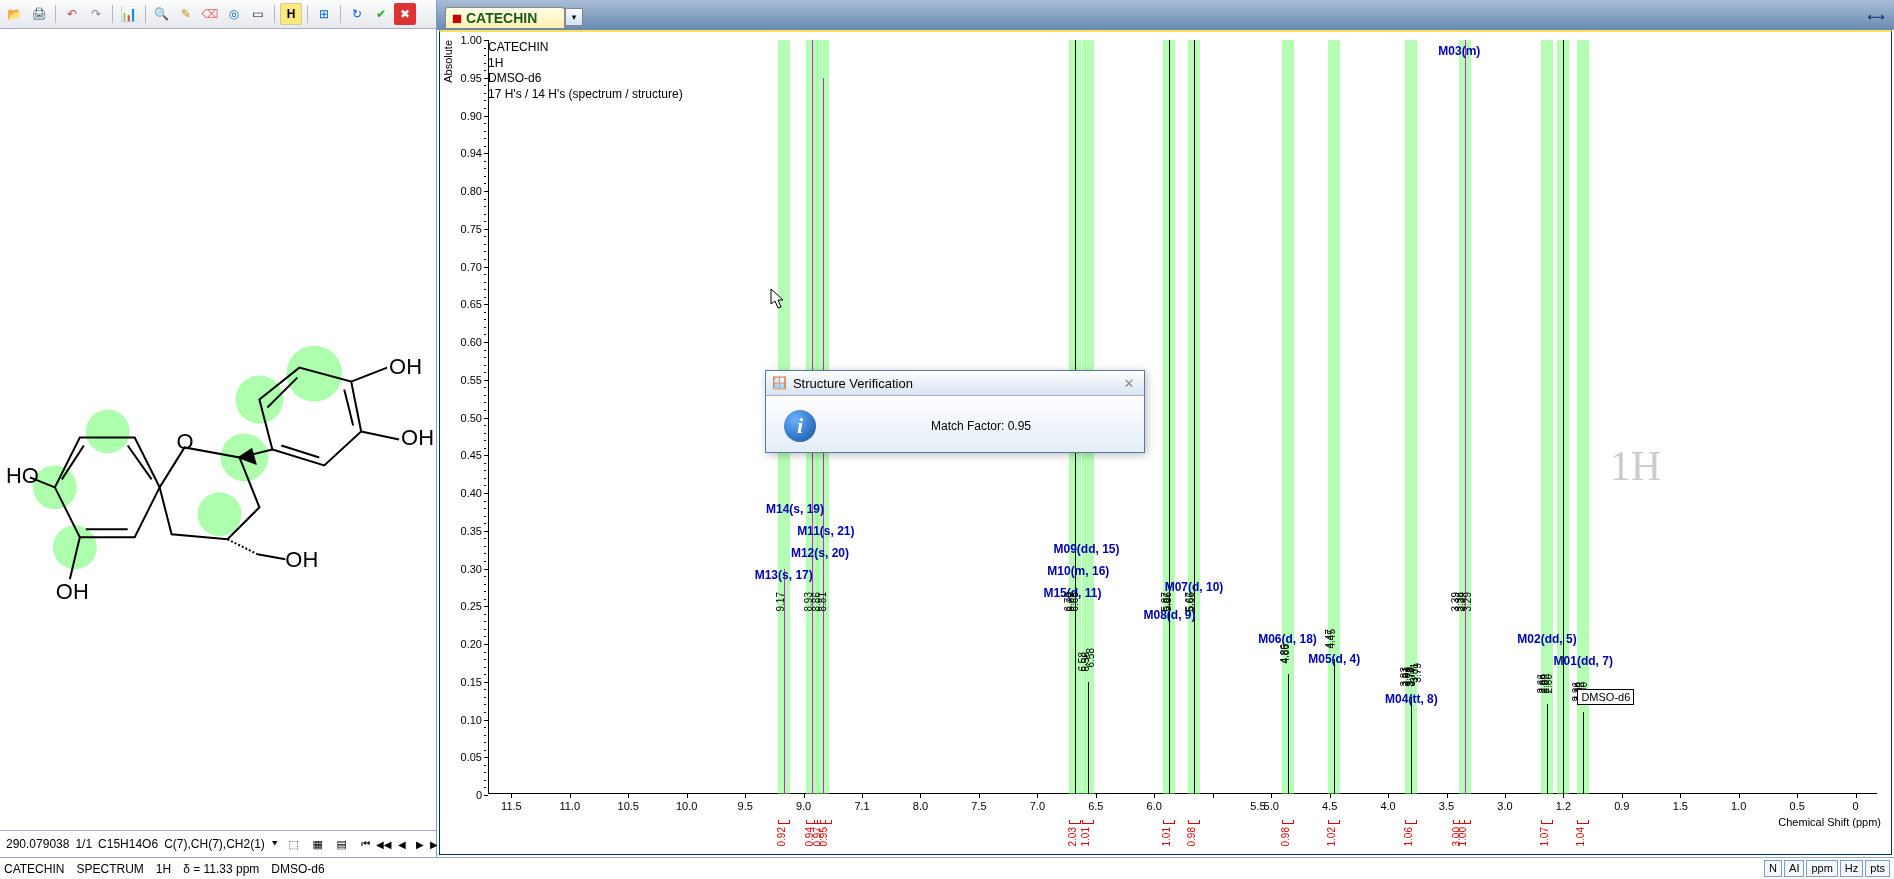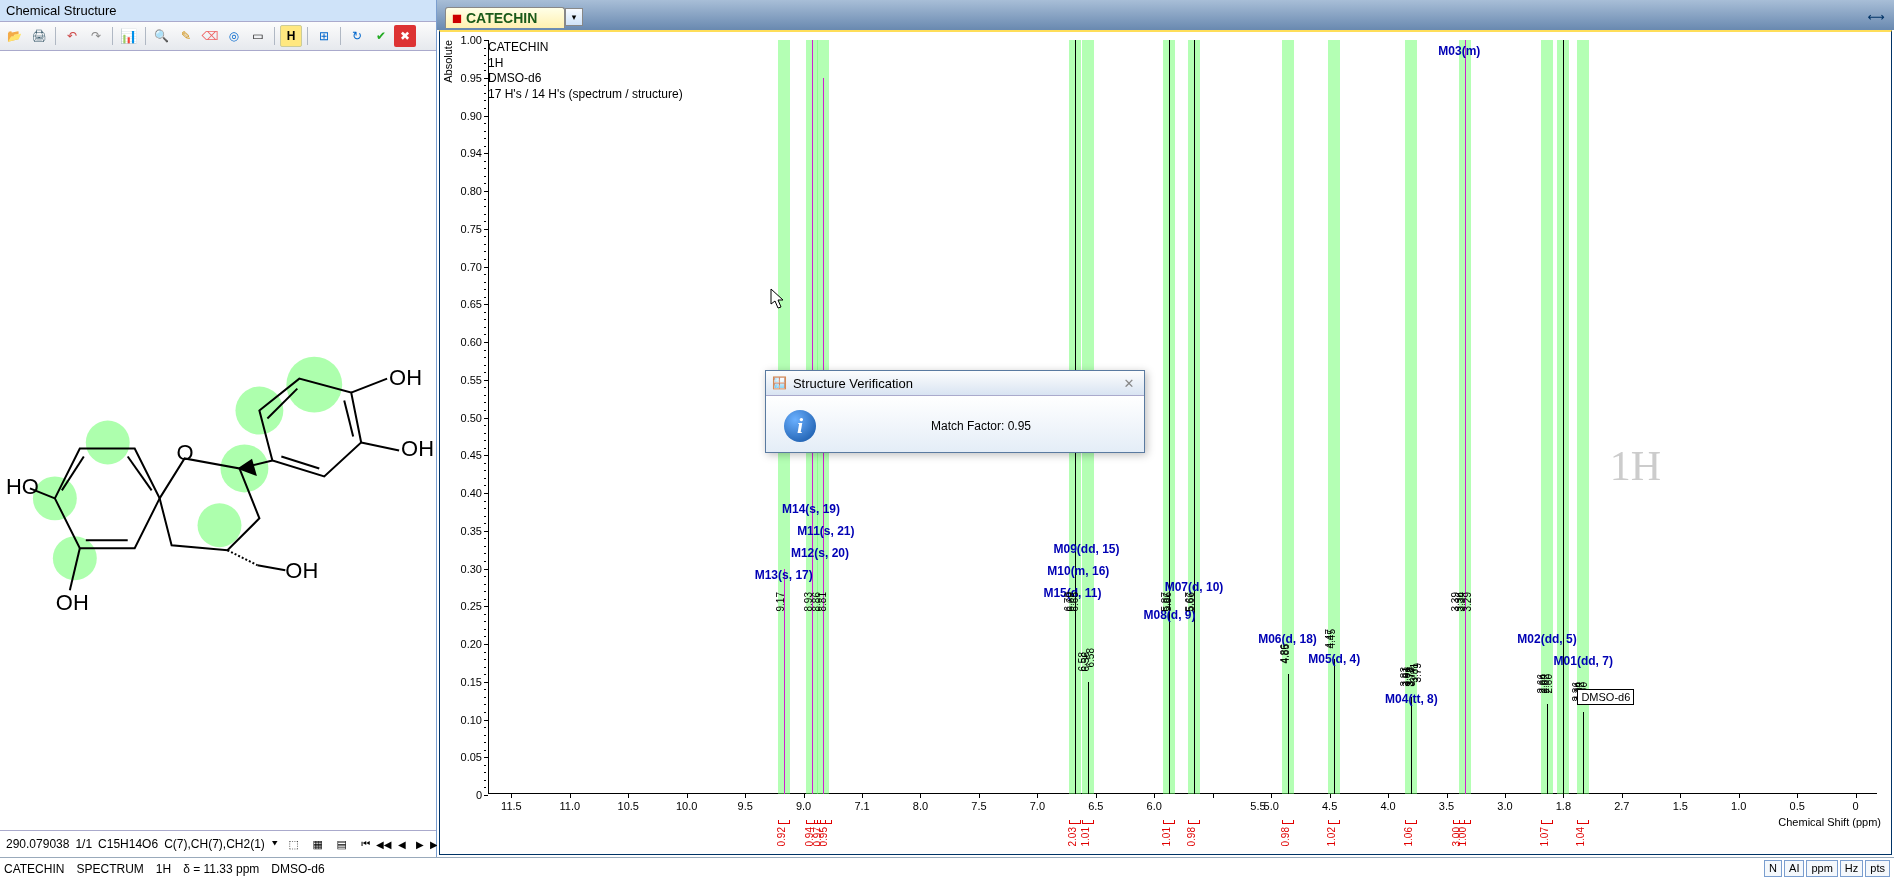--- a/index.html
+++ b/index.html
@@ -73,21 +73,20 @@
 
 .highlight-atom { fill: #6aff6a; opacity: 0.55; }
 </style>
 </head>
 <body>
 
 <div class="app-container">
  <div class="content-area">
 
   <div class="left-panel">
-    <div class="panel-title">Chemical Structure</div>
     <div class="toolbar">
       <span class="tbtn" style="color:#b05000">📂</span>
       <span class="tbtn" style="color:#356">🖨</span>
       <span class="tbsep"></span>
       <span class="tbtn" style="color:#c44">↶</span>
       <span class="tbtn" style="color:#888">↷</span>
       <span class="tbsep"></span>
       <span class="tbtn" style="color:#2a6;font-size:14px">📊</span>
       <span class="tbsep"></span>
       <span class="tbtn">🔍</span>
@@ -373,23 +372,23 @@
             <div class="x-tick" style="left:831.1680672268908px">5.0</div>
             <div class="x-tickmark" style="left:831.1680672268908px"></div>
             <div class="x-tick" style="left:889.6134453781513px">4.5</div>
             <div class="x-tickmark" style="left:889.6134453781513px"></div>
             <div class="x-tick" style="left:948.0588235294118px">4.0</div>
             <div class="x-tickmark" style="left:948.0588235294118px"></div>
             <div class="x-tick" style="left:1006.5042016806723px">3.5</div>
             <div class="x-tickmark" style="left:1006.5042016806723px"></div>
             <div class="x-tick" style="left:1064.9495798319329px">3.0</div>
             <div class="x-tickmark" style="left:1064.9495798319329px"></div>
-            <div class="x-tick" style="left:1123.3949579831933px">1.8</div>
+            <div class="x-tick" style="left:1123.3949579831933px">1.2</div>
             <div class="x-tickmark" style="left:1123.3949579831933px"></div>
-            <div class="x-tick" style="left:1181.8403361344538px">2.7</div>
+            <div class="x-tick" style="left:1181.8403361344538px">0.9</div>
             <div class="x-tickmark" style="left:1181.8403361344538px"></div>
             <div class="x-tick" style="left:1240.2857142857144px">1.5</div>
             <div class="x-tickmark" style="left:1240.2857142857144px"></div>
             <div class="x-tick" style="left:1298.731092436975px">1.0</div>
             <div class="x-tickmark" style="left:1298.731092436975px"></div>
             <div class="x-tick" style="left:1357.1764705882354px">0.5</div>
             <div class="x-tickmark" style="left:1357.1764705882354px"></div>
             <div class="x-tick" style="left:1415.6218487394958px">0</div>
             <div class="x-tickmark" style="left:1415.6218487394958px"></div>
           </div>
@@ -432,21 +431,21 @@
             <div class="multiplet-label" style="left:971.4369747899161px;top:660px">M04(tt, 8)</div>
             <div class="multiplet-label" style="left:894.2890756302522px;top:620px">M05(d, 4)</div>
             <div class="multiplet-label" style="left:847.5327731092436px;top:600px">M06(d, 18)</div>
             <div class="multiplet-label" style="left:754.0201680672269px;top:548px">M07(d, 10)</div>
             <div class="multiplet-label" style="left:729.4731092436974px;top:576px">M08(d, 9)</div>
             <div class="multiplet-label" style="left:646.4806722689075px;top:510px">M09(dd, 15)</div>
             <div class="multiplet-label" style="left:638.298319327731px;top:532px">M10(m, 16)</div>
             <div class="multiplet-label" style="left:385.8142857142856px;top:492px">M11(s, 21)</div>
             <div class="multiplet-label" style="left:379.9697478991597px;top:514px">M12(s, 20)</div>
             <div class="multiplet-label" style="left:343.7336134453781px;top:536px">M13(s, 17)</div>
-            <div class="multiplet-label" style="left:371px;top:470px">M14(s, 19)</div>
+            <div class="multiplet-label" style="left:355px;top:470px">M14(s, 19)</div>
             <div class="multiplet-label" style="left:632.453781512605px;top:554px">M15(d, 11)</div>
           </div>
       <div id="pvals">
             <div class="peak-val" style="left:339.7336134453781px;top:560px">9.17</div>
             <div class="peak-val" style="left:367.7873949579832px;top:560px">8.93</div>
             <div class="peak-val" style="left:375.9697478991597px;top:560px">8.86</div>
             <div class="peak-val" style="left:381.8142857142856px;top:560px">8.81</div>
             <div class="peak-val" style="left:628.453781512605px;top:560px">6.70</div>
             <div class="peak-val" style="left:629.6226890756302px;top:560px">6.69</div>
             <div class="peak-val" style="left:634.298319327731px;top:560px">6.65</div>

